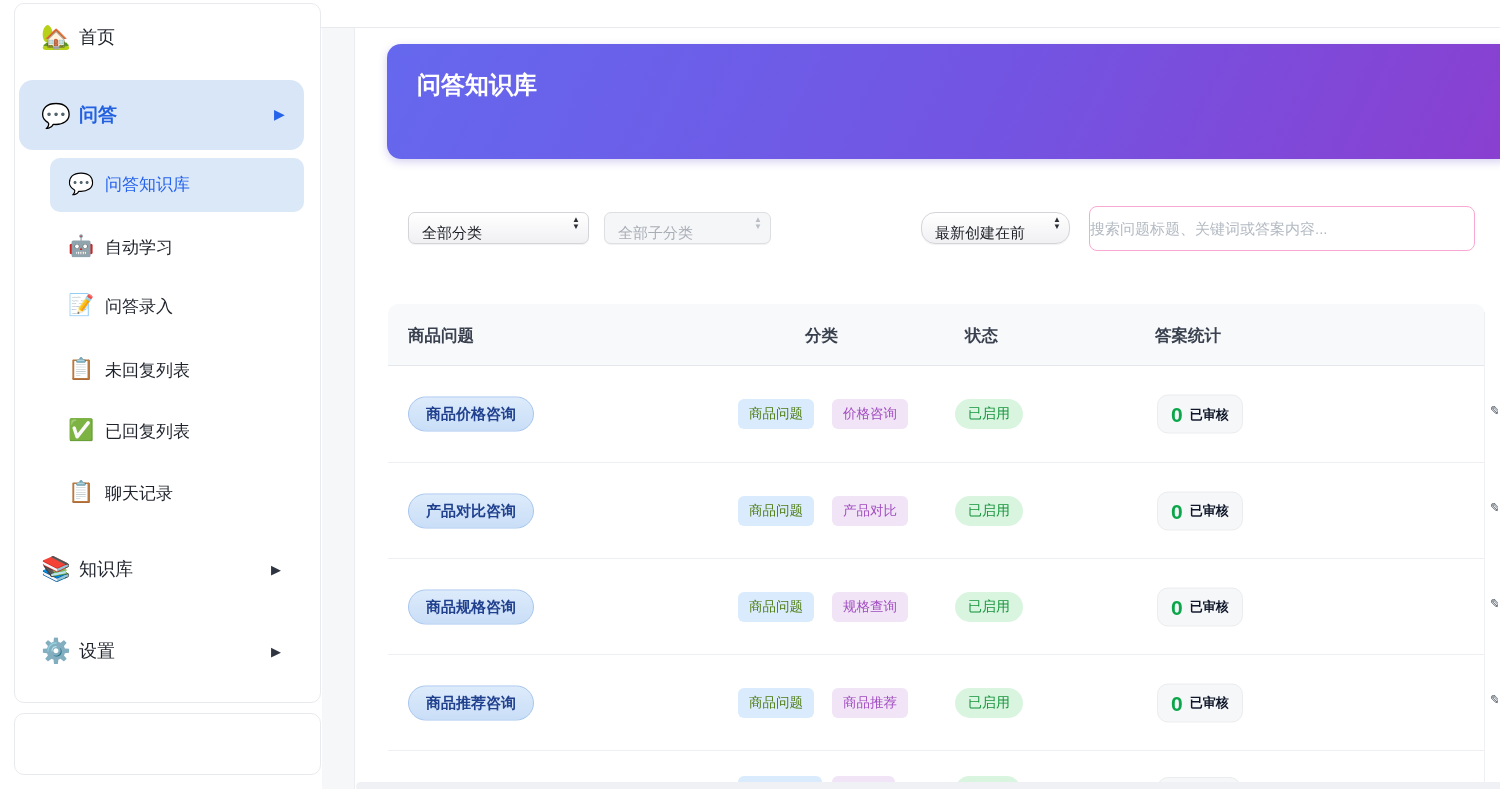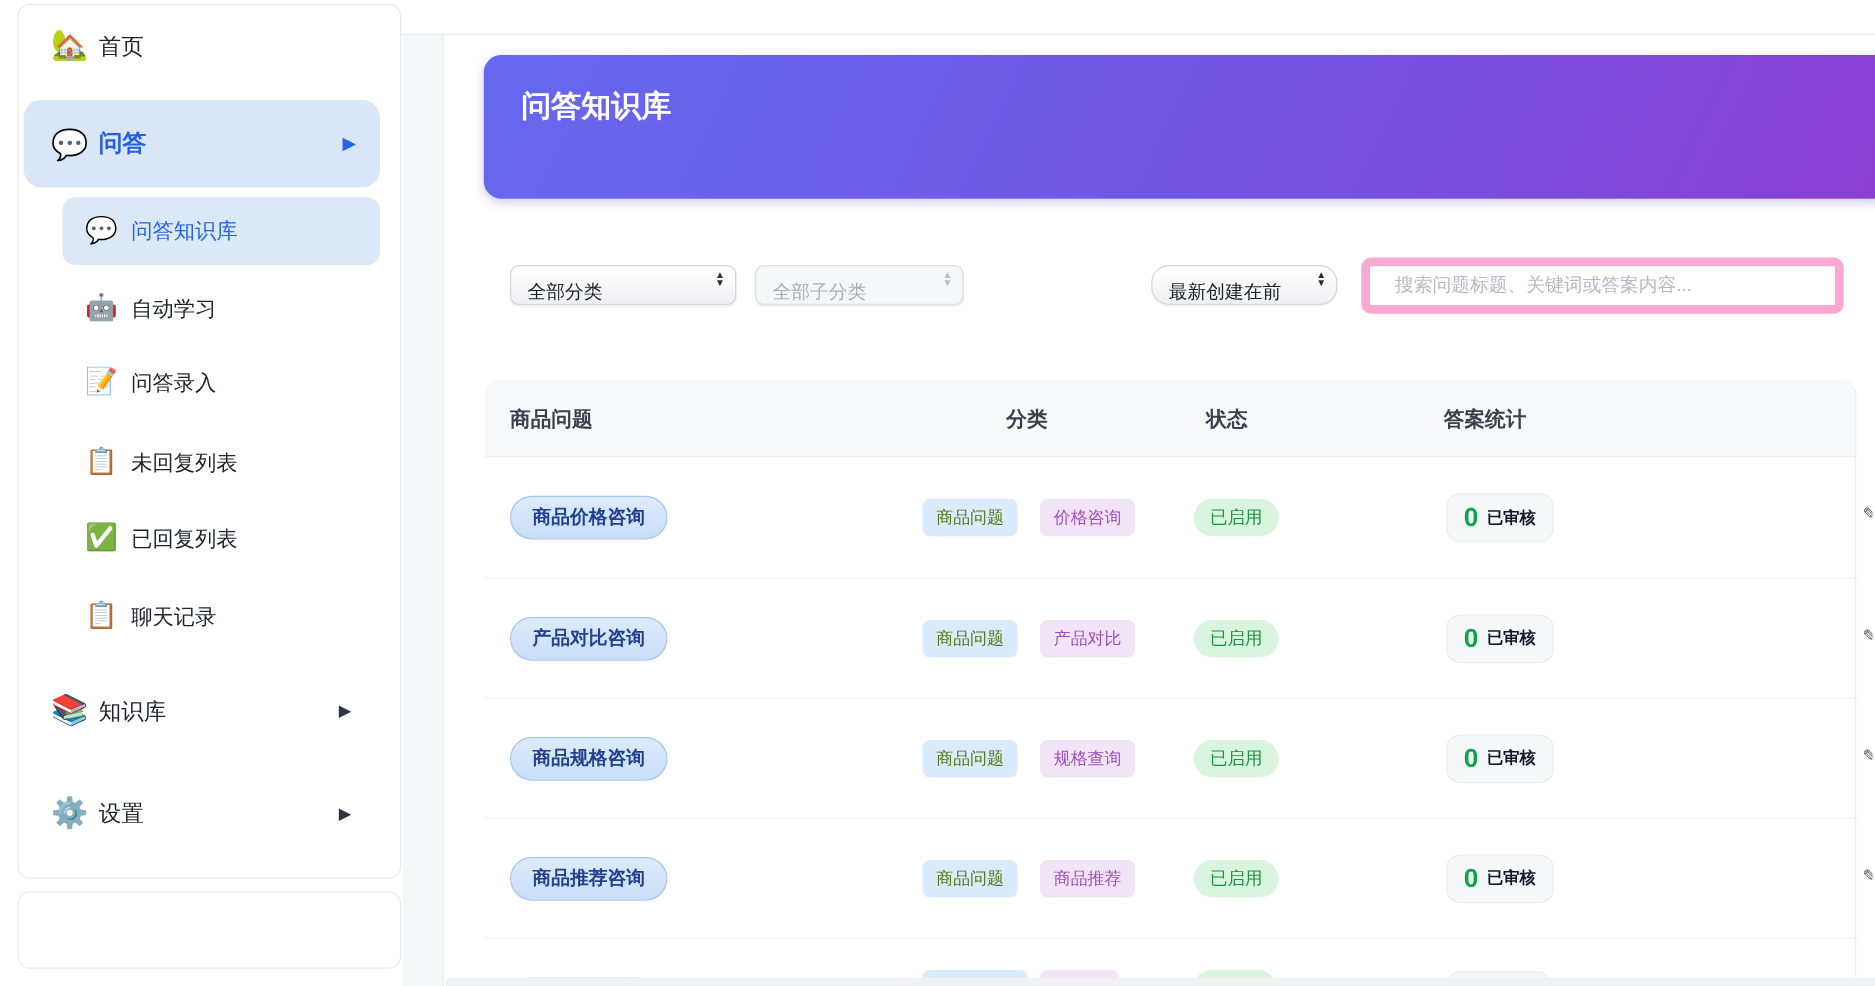--- a/index.html
+++ b/index.html
@@ -49,21 +49,21 @@
     font-size:15px; color:#1b1e24; display:flex; align-items:flex-end; padding:0 30px 0 13px;
     cursor:pointer; white-space:nowrap; }
   .sel .arr { position:absolute; right:8px; top:4px; display:flex; flex-direction:column;
     line-height:.85; font-size:8px; color:#2a2d33; }
   .sel.disabled { background:#f5f6f7; color:#a9aeb6; cursor:default; border-color:#dddfe3; }
   .sel.disabled .arr { color:#b9bec6; }
   #sel-category { left:87px; top:184px; width:181px; }
   #sel-subcategory { left:283px; top:184px; width:167px; }
   #sel-sort { left:600px; top:184px; width:149px;border-radius:14px; }
   #search-box { position:absolute; left:768px; top:178px; width:386px; height:45px;
-    border:7px solid #f9a8d4; border-radius:8px; background:#fff; padding:0 20px;
+    border:1px solid #f9a8d4; border-radius:8px; background:#fff; padding:0 0;
     font-size:15px; color:#333; outline:none; font-family:inherit; }
   #search-box::placeholder { color:#b3bac3; }
 
   
   #qa-table { position:absolute; left:67px; top:276px; width:1097px; }
   #qa-table::after { content:""; position:absolute; left:1096px; top:8px; bottom:0;
     width:1px; background:#eef0f3; }
   #t-head { position:relative; height:62px; background:#f8f9fb; border-radius:10px 10px 0 0;
     border-bottom:1px solid #e4e7eb; }
   .th { position:absolute; top:21px; font-size:16.5px; font-weight:600; color:#39414f; }

